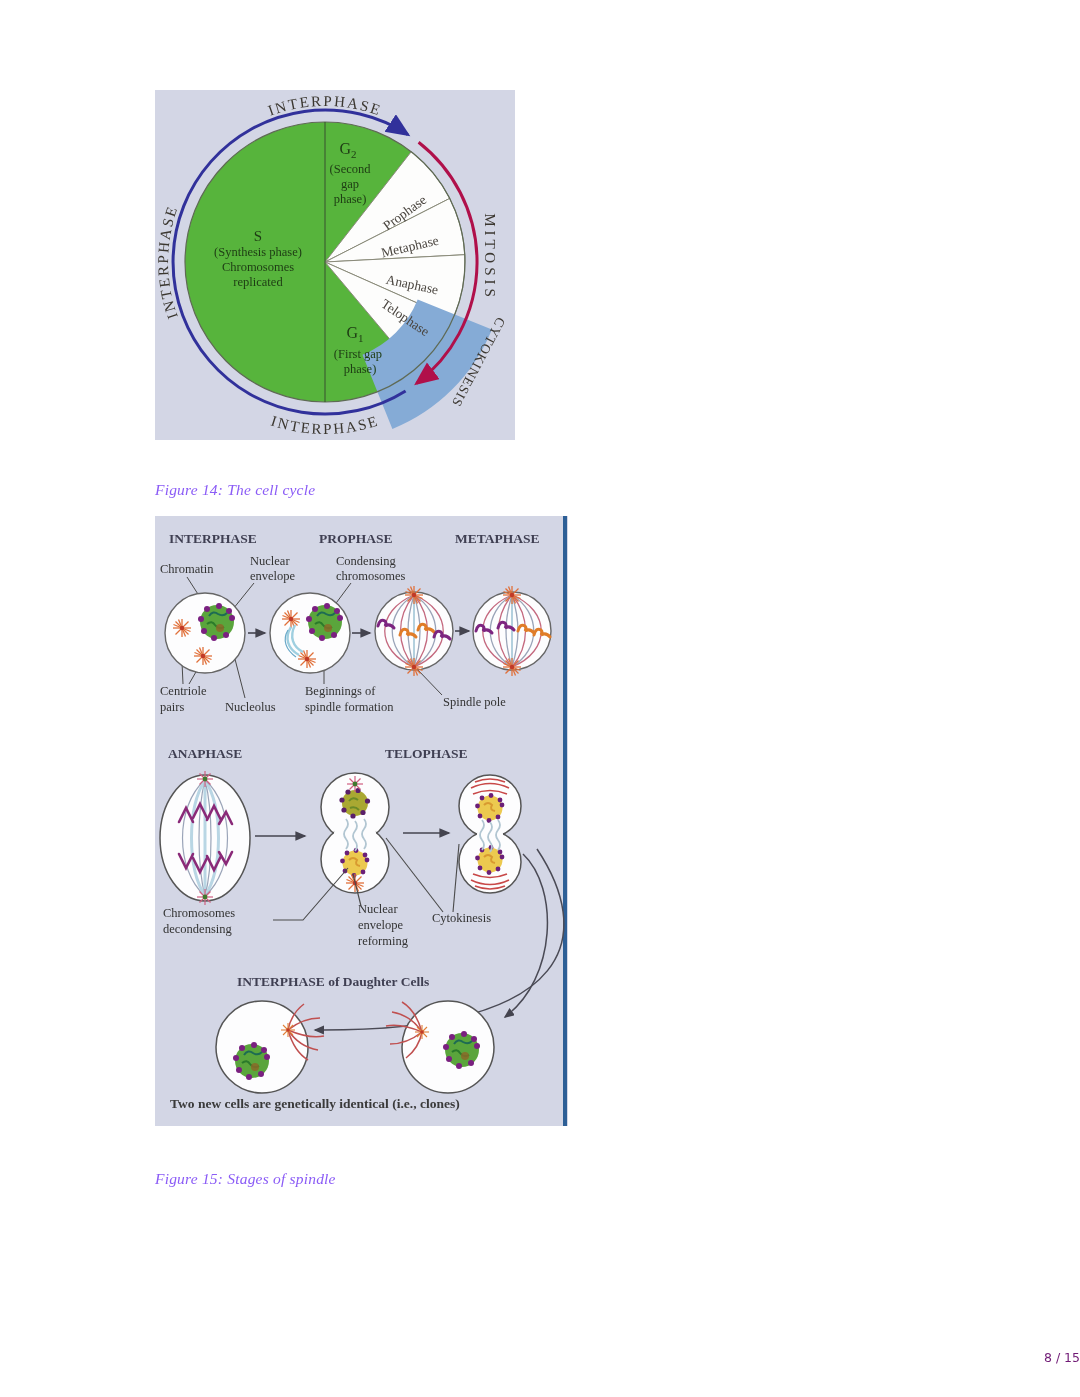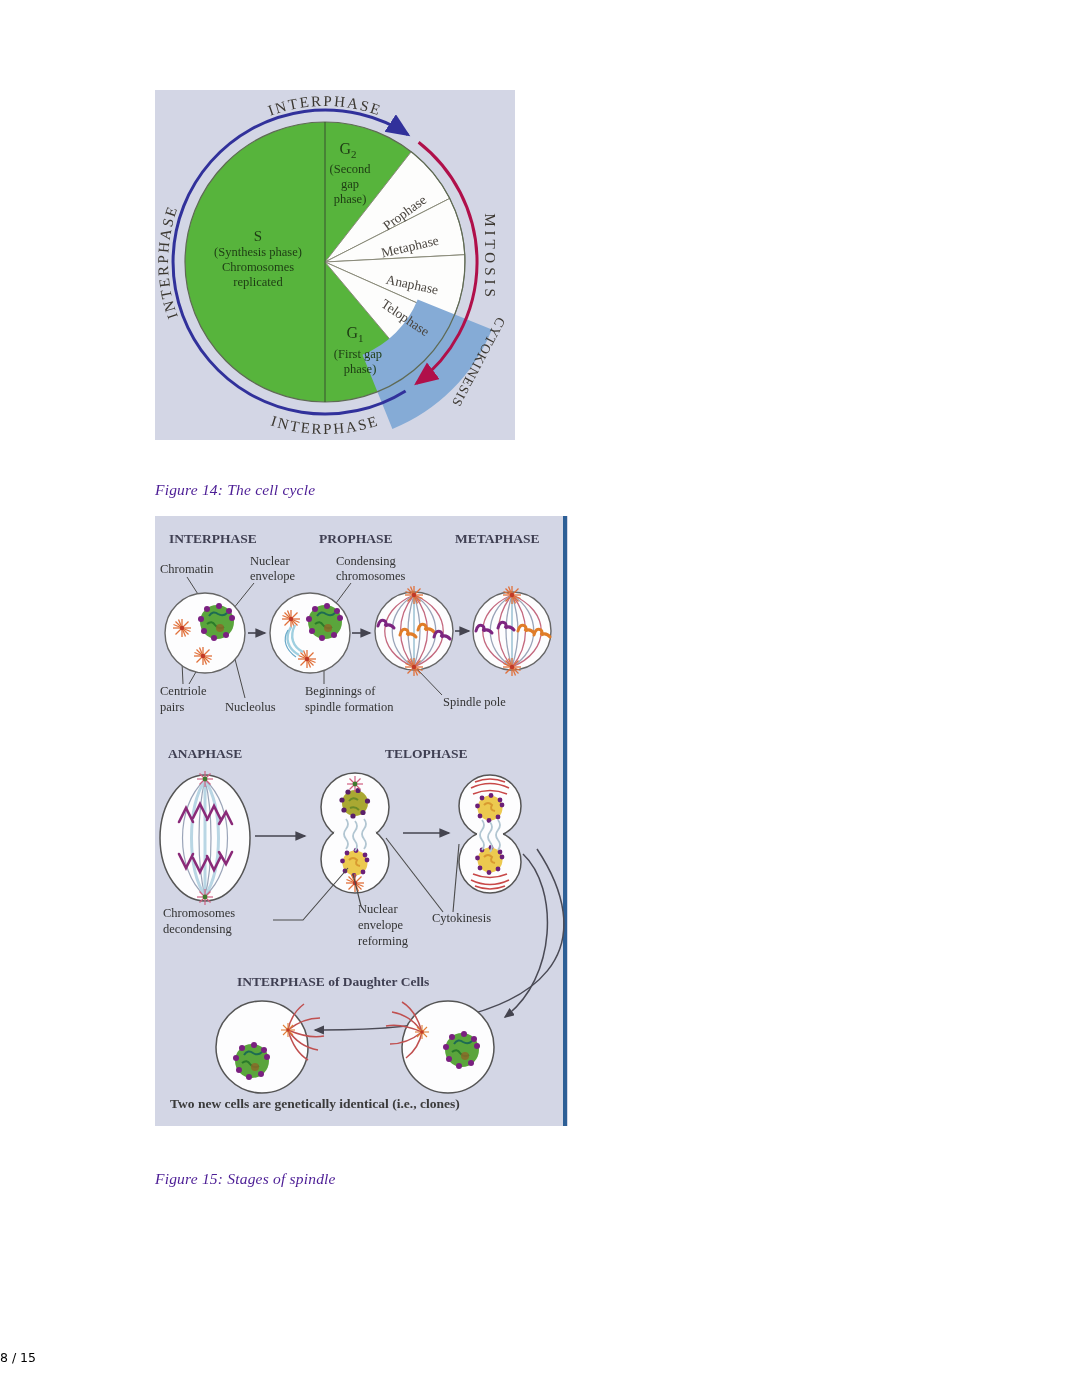--- a/index.html
+++ b/index.html
@@ -1,21 +1,21 @@
 <!DOCTYPE html>
 <html><head>
 <meta charset="utf-8">
 <style>
   html,body{margin:0;padding:0}
   body{width:1080px;height:1397px;background:#ffffff;position:relative;
        font-family:"Liberation Serif",serif}
   .fig{position:absolute}
-  .caption{position:absolute;font:italic 15.5px "Liberation Serif",serif;color:#4c1d95;letter-spacing:.2px}
-  .footer{position:absolute;top:1350px;left:0;width:1080px;text-align:left;
-          font:12.5px "DejaVu Sans",sans-serif;color:#000000}
+  .caption{position:absolute;font:italic 15.5px "Liberation Serif",serif;color:#8b5cf6;letter-spacing:.2px}
+  .footer{position:absolute;top:1350px;left:0;width:1080px;text-align:right;
+          font:12.5px "DejaVu Sans",sans-serif;color:#701a75}
   svg text{font-family:"Liberation Serif",serif}
 </style>
 </head>
 <body>
 
 <svg class="fig" style="left:155px;top:90px" width="360" height="350" viewBox="0 0 360 350">
   <defs>
     <marker id="mBlue" markerWidth="10" markerHeight="10" refX="7" refY="3.5" orient="auto">
       <path d="M0,0 L8,3.5 L0,7 Z" fill="#31319b"></path>
     </marker>

